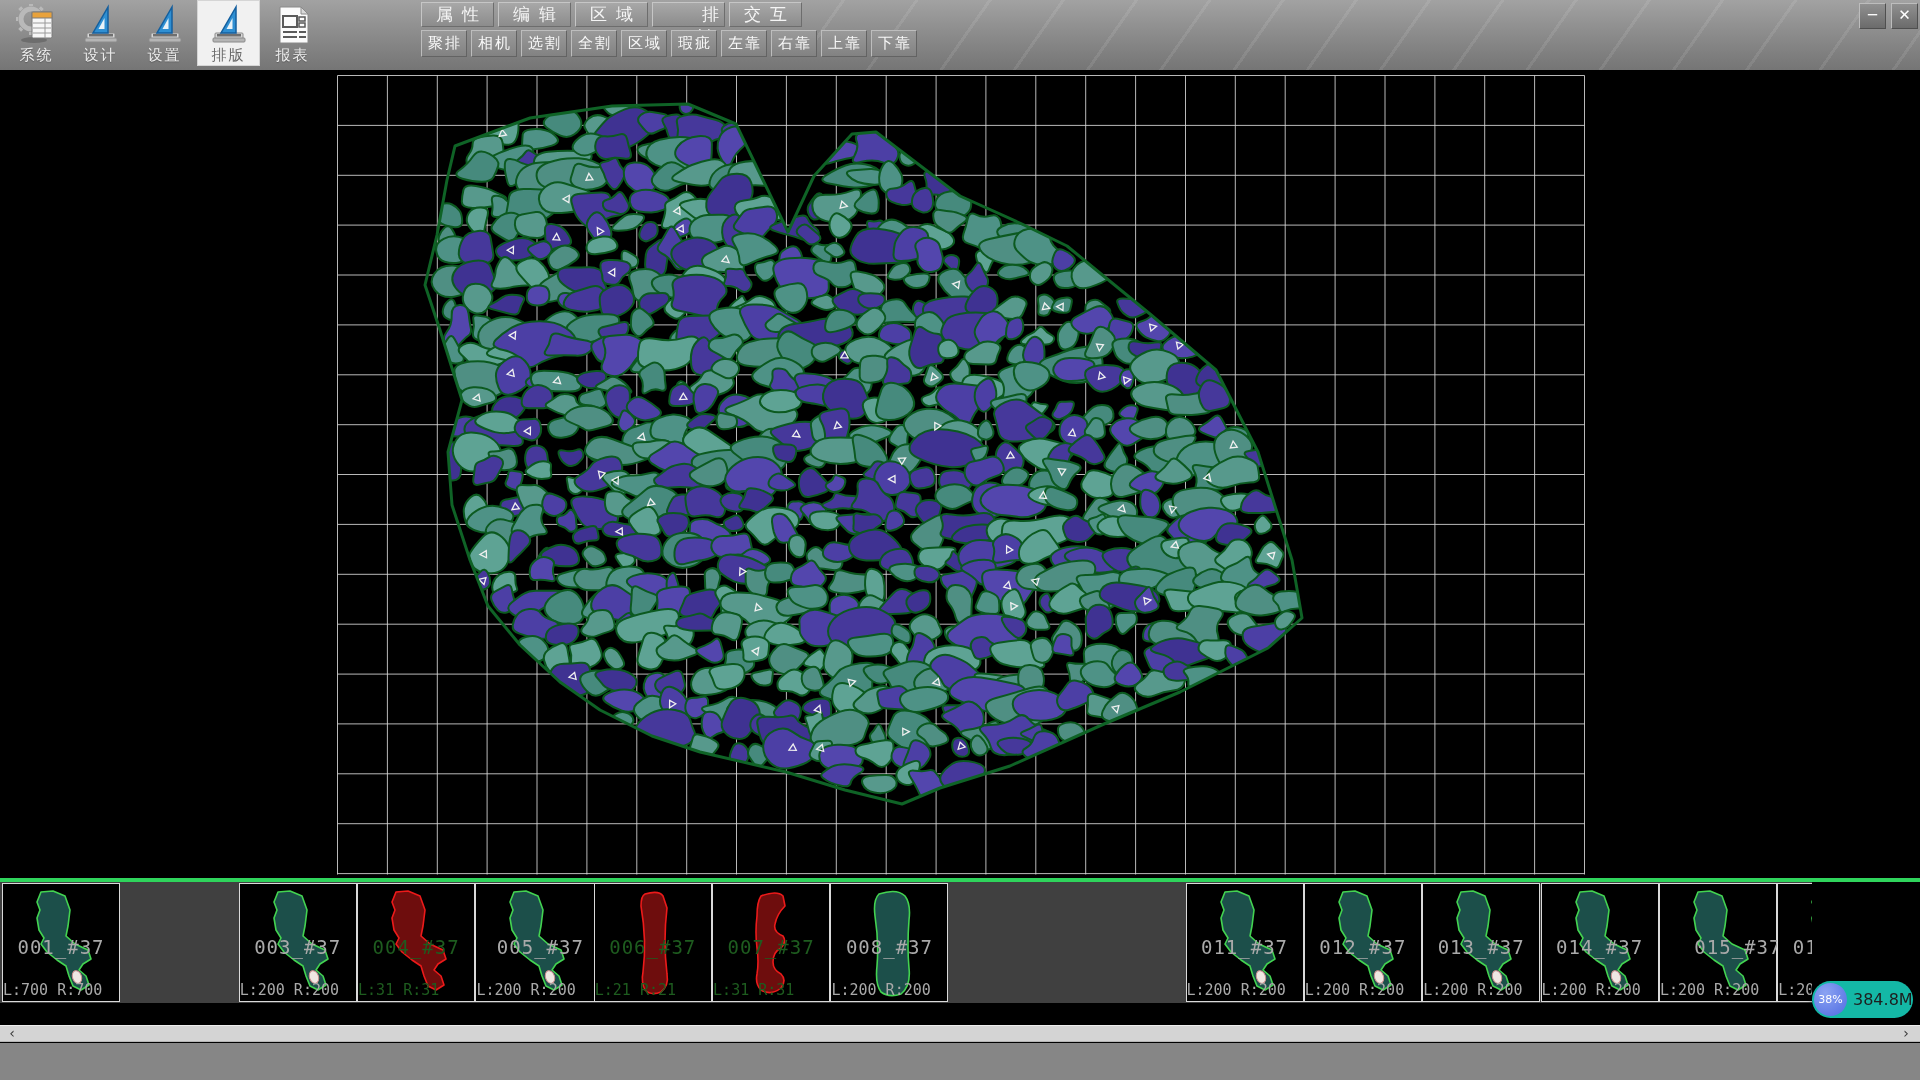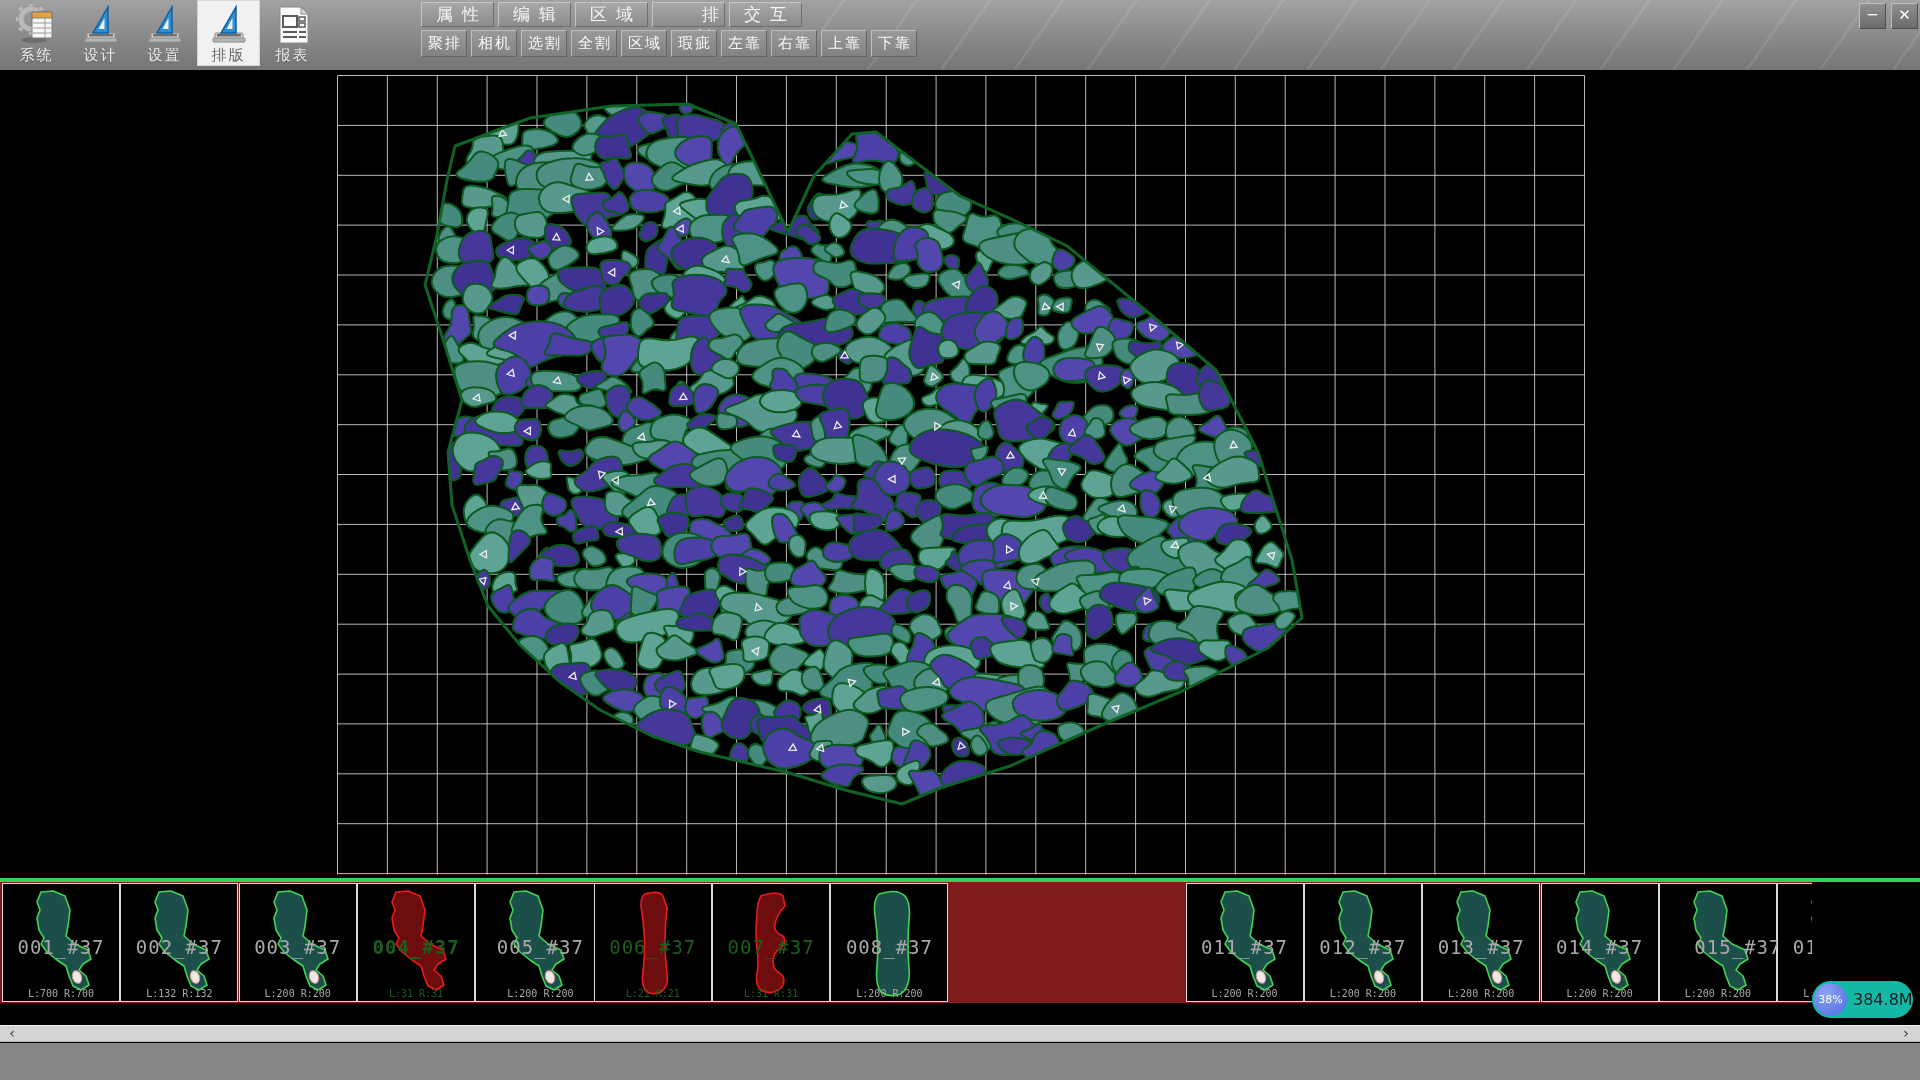--- a/index.html
+++ b/index.html
@@ -32,27 +32,27 @@
   .winbtn{position:absolute;top:3px;width:27px;height:26px;box-sizing:border-box;
           background:linear-gradient(#909090,#6b6b6b);
           border:1px solid;border-color:#bdbdbd #4f4f4f #4f4f4f #bdbdbd;
           color:#fff;font-size:15px;font-weight:bold;text-align:center;line-height:23px;cursor:default;}
 
   
   #cv{position:absolute;left:0;top:70px;width:1920px;height:812px;display:block;background:#000;}
   .greenline{position:absolute;left:0;top:878px;width:1920px;height:4px;}
 
   
-  .strip{position:absolute;left:0;top:882px;width:1812px;height:121px;background:#7f1d1d;overflow:hidden;}
+  .strip{position:absolute;left:0;top:882px;width:1812px;height:121px;background:#404040;overflow:hidden;}
   .cell{position:absolute;top:1px;width:116px;height:117px;border:1px solid #dadada;background:#000;}
   .cell svg{position:absolute;left:3px;top:2px;width:110px;height:112px;}
   .cellid{position:absolute;top:52px;left:0;width:100%;text-align:center;
           font-family:"DejaVu Sans Mono",monospace;font-size:19px;letter-spacing:1px;}
-  .celllr{position:absolute;bottom:2px;left:0;width:100%;text-align:center;
-          font-family:"DejaVu Sans Mono",monospace;font-size:10px;}
+  .celllr{position:absolute;bottom:2px;left:0;width:100%;text-align:left;
+          font-family:"DejaVu Sans Mono",monospace;font-size:15px;}
 
   
   .badge{position:absolute;left:1812px;top:981px;width:101px;height:37px;border-radius:19px;
          background:#14b8a6;box-shadow:0 2px 6px rgba(0,0,0,.45);}
   .badge .circ{position:absolute;left:2px;top:2px;width:33px;height:33px;border-radius:50%;
          color:#fff;font-size:11px;text-align:center;line-height:33px;}
   .badge .sz{position:absolute;left:41px;top:0;height:37px;line-height:37px;font-size:16px;color:#1e1e1e;}
 
   
   .hscroll{position:absolute;left:0;top:1025px;width:1920px;height:17px;background:#d4d4d4;
@@ -871,41 +871,33 @@
 
   <div class="strip" id="strip">
       <div class="cell" style="left: 2px;">
         <svg viewBox="0 0 100 112" preserveAspectRatio="xMidYMid meet">
       <path d="M30,6 L26,16 L29,24 L26,32 L28,44 L33,52 L30,58 L36,66 L46,74 L55,80 L58,90 L62,100 L70,104 L78,99 L75,90 L68,84 L72,78 L80,73 L77,64 L64,58 L55,50 L57,40 L59,24 L54,10 L42,5 Z" fill="#1c4f4a" stroke="#43d351" stroke-width="1.6" stroke-linejoin="round"></path>
           <ellipse cx="66" cy="91" rx="4.5" ry="6.5" transform="rotate(-18 66 91)" fill="#efe7e3" stroke="#cf8f8f"></ellipse>
         </svg>
         <div class="cellid" style="color: rgb(169, 169, 169);">001_#37</div>
         <div class="celllr" style="color: rgb(169, 169, 169);">L:700 R:700</div>
       </div>
-      <div class="cell" style="left: 120.35px;">
+      <div class="cell" style="left: 238.7px;">
         <svg viewBox="0 0 100 112" preserveAspectRatio="xMidYMid meet">
       <path d="M30,6 L26,16 L29,24 L26,32 L28,44 L33,52 L30,58 L36,66 L46,74 L55,80 L58,90 L62,100 L70,104 L78,99 L75,90 L68,84 L72,78 L80,73 L77,64 L64,58 L55,50 L57,40 L59,24 L54,10 L42,5 Z" fill="#1c4f4a" stroke="#43d351" stroke-width="1.6" stroke-linejoin="round"></path>
           <ellipse cx="66" cy="91" rx="4.5" ry="6.5" transform="rotate(-18 66 91)" fill="#efe7e3" stroke="#cf8f8f"></ellipse>
         </svg>
-        <div class="cellid" style="color: rgb(169, 169, 169);">002_#37</div>
-        <div class="celllr" style="color: rgb(169, 169, 169);">L:132 R:132</div>
-      </div>
-      <div class="cell" style="left: 238.7px;">
-        <svg viewBox="0 0 100 112" preserveAspectRatio="xMidYMid meet">
-      <path d="M30,6 L26,16 L29,24 L26,32 L28,44 L33,52 L30,58 L36,66 L46,74 L55,80 L58,90 L62,100 L70,104 L78,99 L75,90 L68,84 L72,78 L80,73 L77,64 L64,58 L55,50 L57,40 L59,24 L54,10 L42,5 Z" fill="#1c4f4a" stroke="#43d351" stroke-width="1.6" stroke-linejoin="round"></path>
-          <ellipse cx="66" cy="91" rx="4.5" ry="6.5" transform="rotate(-18 66 91)" fill="#efe7e3" stroke="#cf8f8f"></ellipse>
-        </svg>
         <div class="cellid" style="color: rgb(169, 169, 169);">003_#37</div>
         <div class="celllr" style="color: rgb(169, 169, 169);">L:200 R:200</div>
       </div>
       <div class="cell" style="left: 357.05px;">
         <svg viewBox="0 0 100 112" preserveAspectRatio="xMidYMid meet">
       <path d="M30,6 L26,16 L29,24 L26,32 L28,44 L33,52 L30,58 L36,66 L46,74 L55,80 L58,90 L62,100 L70,104 L78,99 L75,90 L68,84 L72,78 L80,73 L77,64 L64,58 L55,50 L57,40 L59,24 L54,10 L42,5 Z" fill="#6e0d0d" stroke="#ec1a1a" stroke-width="1.6" stroke-linejoin="round"></path>
         </svg>
-        <div class="cellid" style="color: rgb(30, 92, 31); font-weight: bold;">004_#37</div>
+        <div class="cellid" style="color: rgb(30, 92, 31);">004_#37</div>
         <div class="celllr" style="color: rgb(30, 92, 31);">L:31 R:31</div>
       </div>
       <div class="cell" style="left: 475.4px; padding-left: 12px;">
         <svg viewBox="0 0 100 112" preserveAspectRatio="xMidYMid meet">
       <path d="M30,6 L26,16 L29,24 L26,32 L28,44 L33,52 L30,58 L36,66 L46,74 L55,80 L58,90 L62,100 L70,104 L78,99 L75,90 L68,84 L72,78 L80,73 L77,64 L64,58 L55,50 L57,40 L59,24 L54,10 L42,5 Z" fill="#1c4f4a" stroke="#43d351" stroke-width="1.6" stroke-linejoin="round"></path>
           <ellipse cx="66" cy="91" rx="4.5" ry="6.5" transform="rotate(-18 66 91)" fill="#efe7e3" stroke="#cf8f8f"></ellipse>
         </svg>
         <div class="cellid" style="color: rgb(169, 169, 169);">005_#37</div>
         <div class="celllr" style="color: rgb(169, 169, 169);">L:200 R:200</div>
       </div>

